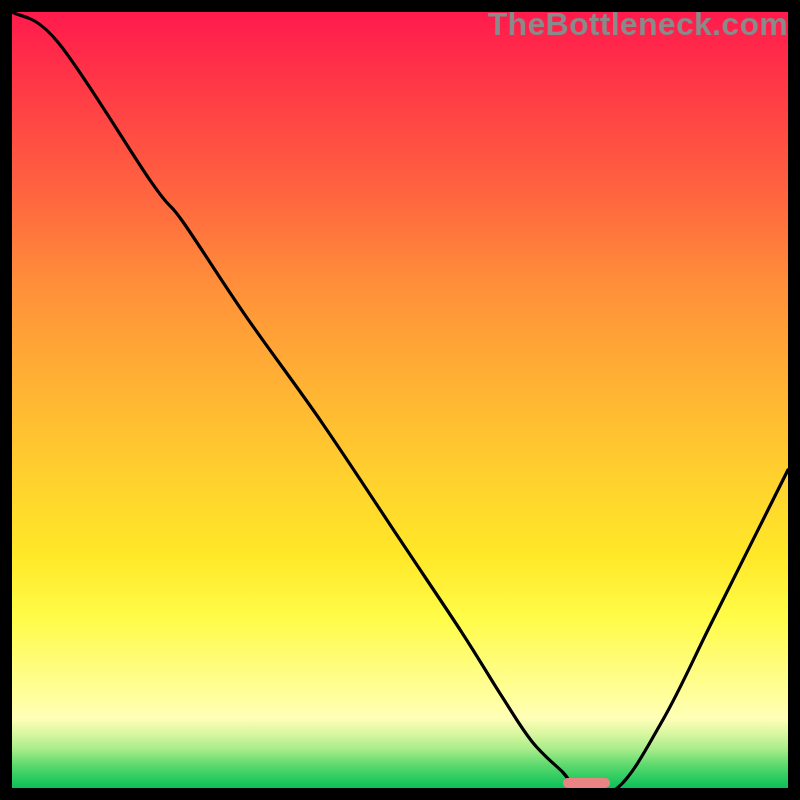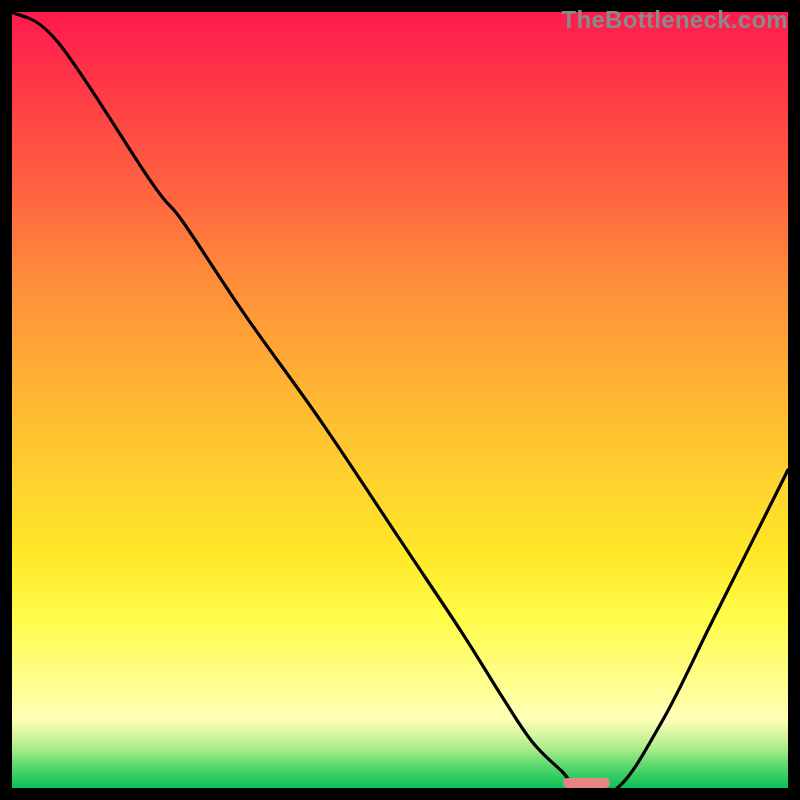--- a/index.html
+++ b/index.html
@@ -41,21 +41,21 @@
     left: 0;
     top: 0;
     width: 100%;
     height: 100%;
   }
   .watermark {
     position: absolute;
     top: 6px;
     right: 12px;
     font-family: "Segoe UI", Arial, sans-serif;
-    font-size: 24px;
+    font-size: 32px;
     font-weight: 600;
     color: #8a8a8a;
     letter-spacing: 0.3px;
   }
   .marker {
     position: absolute;
     height: 10px;
     border-radius: 5px;
     background: #e98484;
   }

